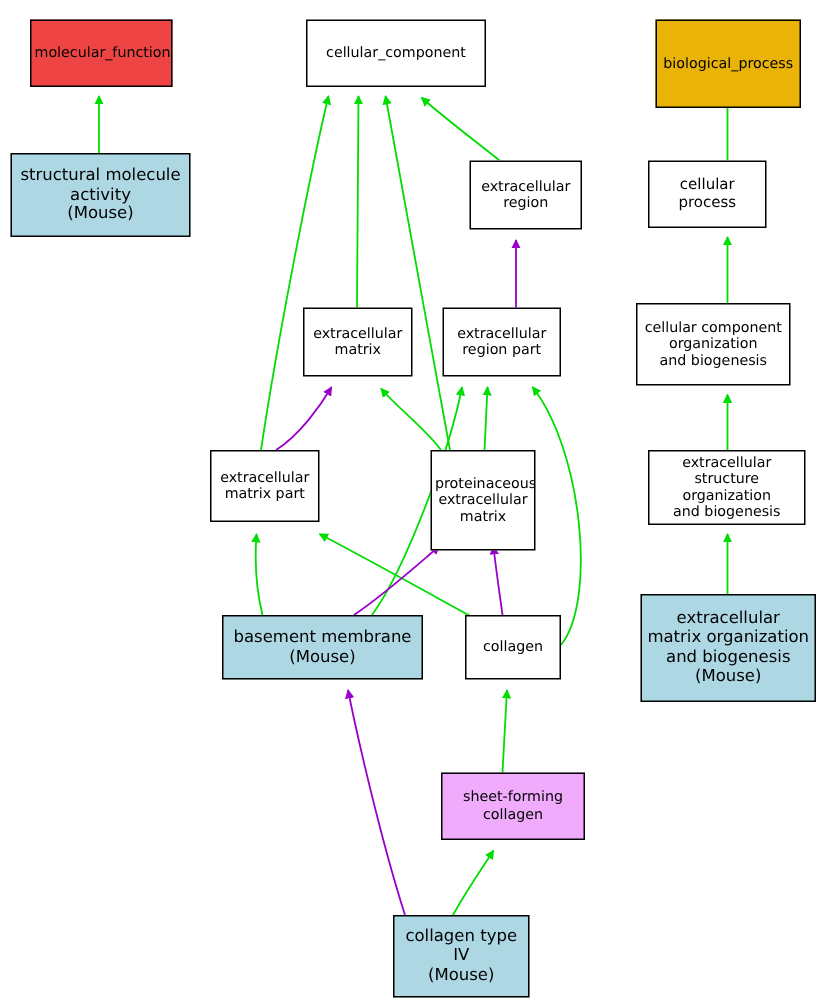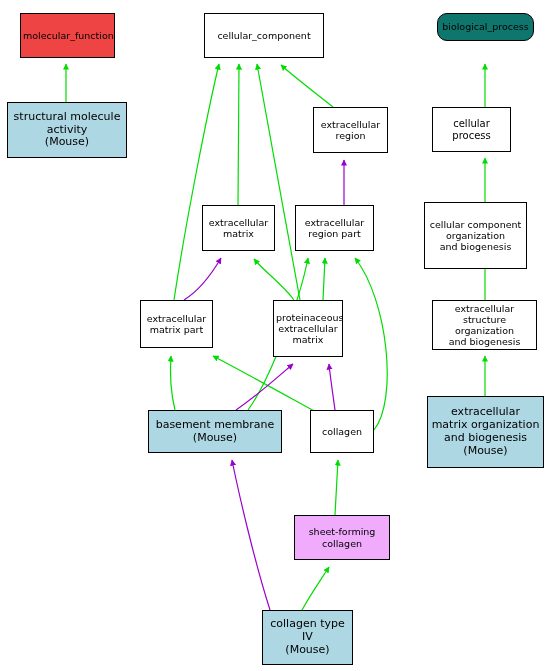--- a/index.html
+++ b/index.html
@@ -107,48 +107,48 @@
 matrix</span>
       </div>
       <div class="go-node" style="left: 295px; top: 205px; width: 79px; height: 46px; font-size: 9.5px; background: rgb(255, 255, 255); border-color: rgb(0, 0, 0); color: rgb(0, 0, 0);">
         <span class="node-label">extracellular
 region part</span>
       </div>
       <div class="go-node" style="left: 140px; top: 300px; width: 73px; height: 48px; font-size: 9.5px; background: rgb(255, 255, 255); border-color: rgb(0, 0, 0); color: rgb(0, 0, 0);">
         <span class="node-label">extracellular
 matrix part</span>
       </div>
-      <div class="go-node" style="left: 273px; top: 300px; width: 70px; height: 57px; font-size: 9.5px; background: rgb(255, 255, 255); border-color: rgb(0, 0, 0); color: rgb(0, 0, 0);">
+      <div class="go-node" style="left: 287px; top: 300px; width: 70px; height: 67px; font-size: 9.5px; background: rgb(255, 255, 255); border-color: rgb(0, 0, 0); color: rgb(0, 0, 0);">
         <span class="node-label">proteinaceous
 extracellular
 matrix</span>
       </div>
       <div class="go-node highlight" style="left: 148px; top: 410px; width: 134px; height: 43px; font-size: 11px; background: rgb(174, 215, 228); border-color: rgb(0, 0, 0); color: rgb(0, 0, 0);">
         <span class="node-label">basement membrane
 (Mouse)</span>
       </div>
       <div class="go-node" style="left: 310px; top: 410px; width: 64px; height: 43px; font-size: 9.5px; background: rgb(255, 255, 255); border-color: rgb(0, 0, 0); color: rgb(0, 0, 0);">
         <span class="node-label">collagen</span>
       </div>
       <div class="go-node" style="left: 294px; top: 515px; width: 96px; height: 45px; font-size: 9.5px; background: #f0abfc; border-color: rgb(0, 0, 0); color: rgb(0, 0, 0);">
         <span class="node-label">sheet-forming
 collagen</span>
       </div>
       <div class="go-node highlight" style="left: 242px; top: 610px; width: 91px; height: 55px; font-size: 11px; background: rgb(174, 215, 228); border-color: rgb(0, 0, 0); color: rgb(0, 0, 0); margin-left: 20px;">
         <span class="node-label">collagen type
 IV
 (Mouse)</span>
       </div>
-      <div class="go-node" style="left: 437px; top: 13px; width: 97px; height: 28px; font-size: 9.5px; background: #0f766e; border-color: rgb(0, 0, 0); color: rgb(0, 0, 0); border-radius: 10px;">
+      <div class="go-node" style="left: 437px; top: 13px; width: 97px; height: 59px; font-size: 9.5px; background: #eab308; border-color: rgb(0, 0, 0); color: rgb(0, 0, 0);">
         <span class="node-label">biological_process</span>
       </div>
       <div class="go-node" style="left: 432px; top: 107px; width: 79px; height: 45px; font-size: 10px; background: rgb(255, 255, 255); border-color: rgb(0, 0, 0); color: rgb(0, 0, 0);">
         <span class="node-label">cellular process</span>
       </div>
-      <div class="go-node" style="left: 424px; top: 202px; width: 103px; height: 67px; font-size: 9.5px; background: rgb(255, 255, 255); border-color: rgb(0, 0, 0); color: rgb(0, 0, 0);">
+      <div class="go-node" style="left: 424px; top: 202px; width: 103px; height: 55px; font-size: 9.5px; background: rgb(255, 255, 255); border-color: rgb(0, 0, 0); color: rgb(0, 0, 0);">
         <span class="node-label">cellular component
 organization
 and biogenesis</span>
       </div>
       <div class="go-node" style="left: 432px; top: 300px; width: 105px; height: 50px; font-size: 9.5px; background: rgb(255, 255, 255); border-color: rgb(0, 0, 0); color: rgb(0, 0, 0);">
         <span class="node-label">extracellular
 structure organization
 and biogenesis</span>
       </div>
       <div class="go-node highlight" style="left: 427px; top: 396px; width: 117px; height: 72px; font-size: 11px; background: rgb(174, 215, 228); border-color: rgb(0, 0, 0); color: rgb(0, 0, 0);">

